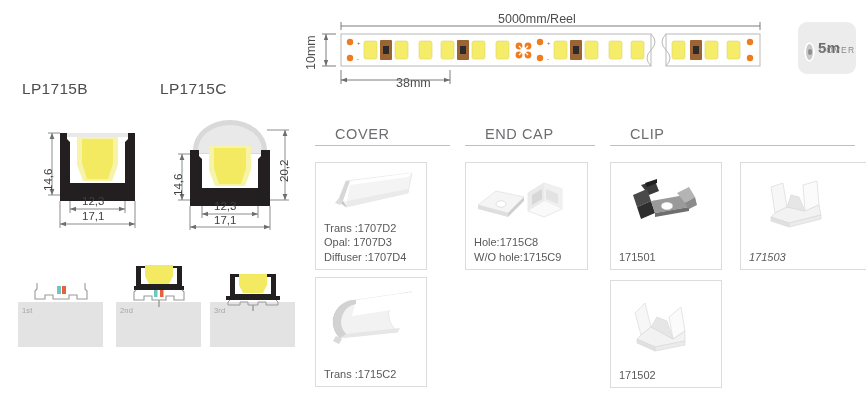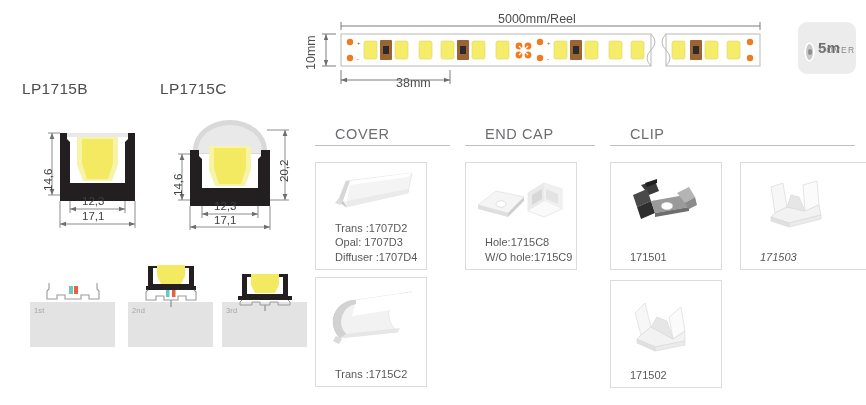--- a/index.html
+++ b/index.html
@@ -24,21 +24,21 @@
   #title-c{left:160px;top:80px;}
 
   .prof{position:absolute;}
   .dim-txt{
     position:absolute;font-size:11.5px;color:#3f3f3f;
     font-family:"Liberation Sans", sans-serif;white-space:nowrap;
   }
   .dim-v{transform:rotate(-90deg);transform-origin:left top;}
 
   
-  .steps{position:absolute;left:12px;top:262px;width:300px;height:85px;}
+  .steps{position:absolute;left:0;top:262px;width:300px;height:85px;}
   .step-block{position:absolute;background:#e3e3e3;}
   .step-lbl{
     position:absolute;font-size:7.5px;color:#a6a6a6;
     letter-spacing:.2px;
   }
 
   
   .striparea{position:absolute;left:300px;top:0;width:566px;height:112px;}
   .dim-label{
     position:absolute;font-size:12.5px;color:#4d4d4f;white-space:nowrap;
@@ -73,21 +73,21 @@
     font-size:14.5px;color:#6d6e71;letter-spacing:.6px;
     padding-bottom:3px;white-space:nowrap;margin-left:20px;
   }
   .sect-rule{height:1px;background:#bfbfbf;}
 
   .card{
     position:absolute;border:1px solid #dcdcdc;background:#fff;
     box-sizing:border-box;
   }
   .card-cap{
-    position:absolute;left:19px;right:4px;bottom:5px;
+    position:absolute;left:8px;right:4px;bottom:5px;
     font-size:11px;color:#58595b;line-height:14.5px;white-space:nowrap;
   }
   .card-cap div{white-space:nowrap;}
   .card-img{position:absolute;left:0;right:0;top:0;}
 
   
   svg{display:block;overflow:visible;}
 </style>
 </head>
 <body>
@@ -372,21 +372,21 @@
     <div class="card-cap">
       <div>Trans :1715C2</div>
     </div>
   </div>
 
   <div class="sect" style="left:465px;top:126px;width:130px;">
     <div class="sect-head">END CAP</div>
     <div class="sect-rule"></div>
   </div>
 
-  <div class="card" style="left:465px;top:162px;width:112px;height:108px;">
+  <div class="card" style="left:465px;top:162px;width:123px;height:108px;">
     <div class="card-img" style="top:6px;">
       <svg width="112" height="66" viewBox="0 0 112 66">
         <g>
 
           <path d="M12,36 L30,22 L58,28 L42,44 Z" fill="#f5f5f5" stroke="#e0e0e0" stroke-width=".7"></path>
           <path d="M12,36 L42,44 L42,48 L12,40 Z" fill="#dedede"></path>
           <path d="M42,44 L58,28 L58,32 L42,48 Z" fill="#cfcfcf"></path>
           <ellipse cx="35" cy="35" rx="5" ry="3.2" fill="#ffffff" stroke="#d0d0d0" stroke-width=".6"></ellipse>
 
           <path d="M62,24 L78,14 L96,20 L96,40 L78,48 L62,42 Z" fill="#fafafa" stroke="#e0e0e0" stroke-width=".7"></path>

